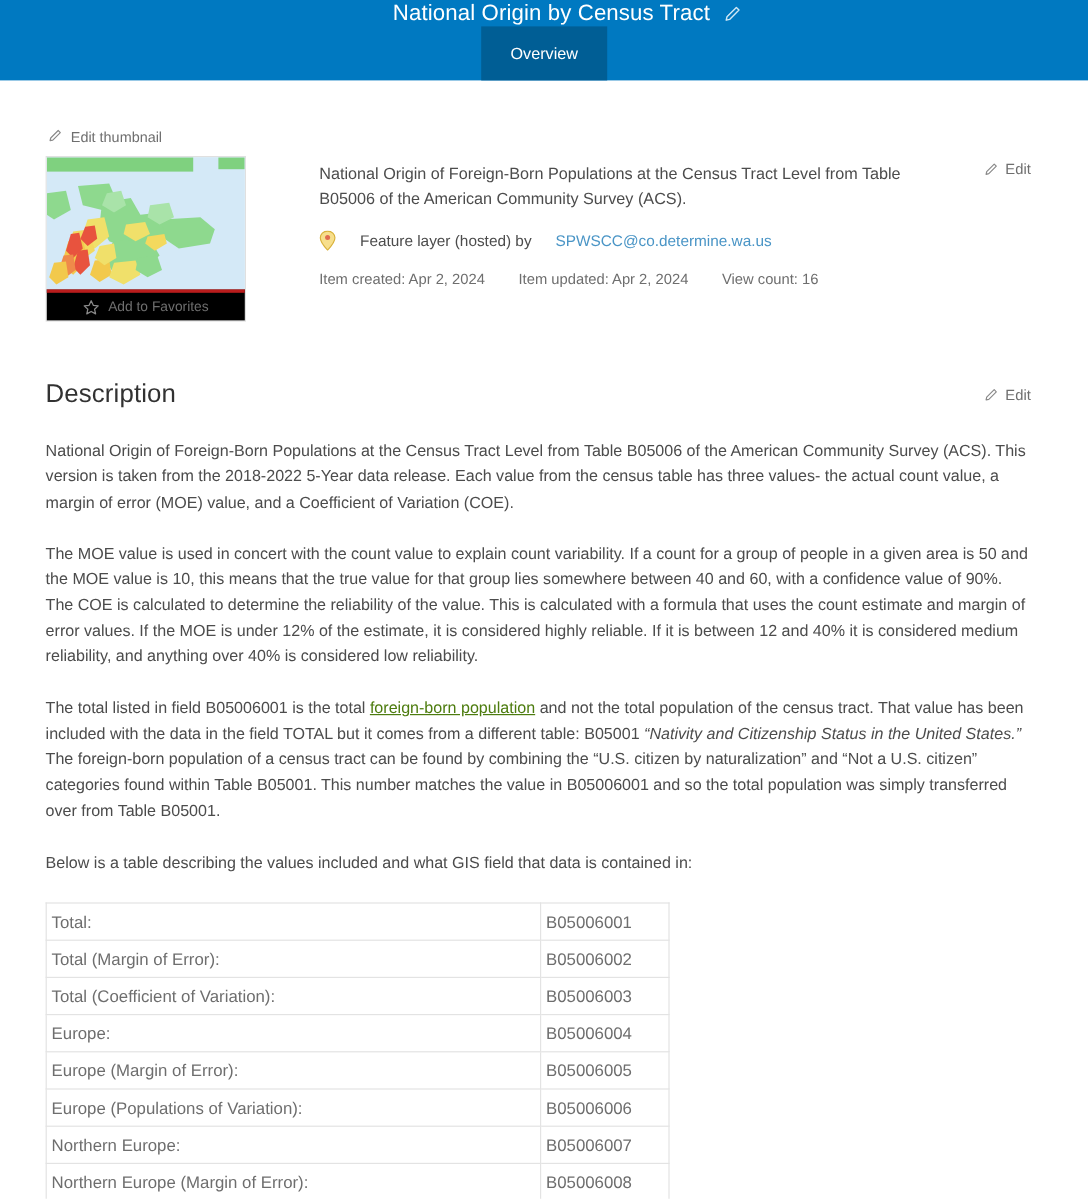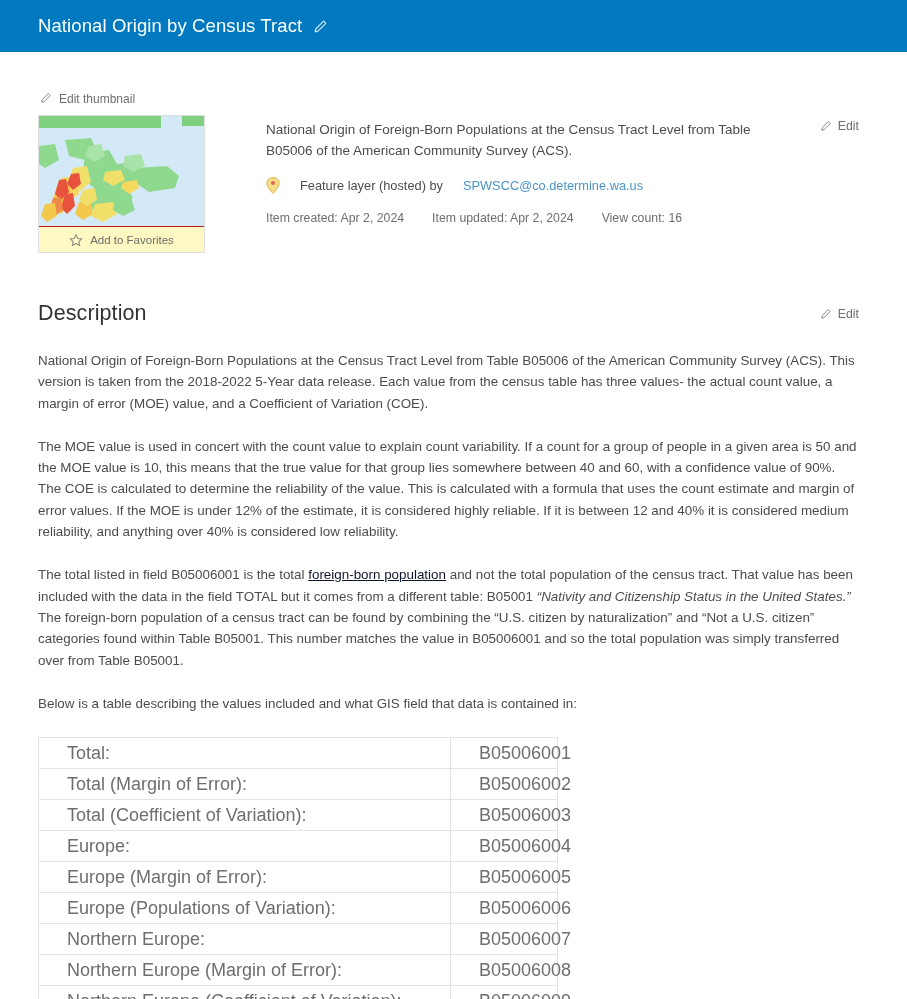--- a/index.html
+++ b/index.html
@@ -9,25 +9,26 @@
     width: 907px;
     height: 999px;
     background: #ffffff;
     font-family: "Liberation Sans", sans-serif;
     overflow: hidden;
   }
 
   
   .app-header {
     position: relative;
-    height: 52px;
+    height: 67px;
     background: #0079c1;
     display: flex;
     align-items: center;
     justify-content: space-between;
+    flex-direction: column;
   }
   .app-title-wrap {
     display: flex;
     align-items: center;
     padding-left: 38px;
     gap: 11px;
   }
   .app-title {
     color: #ffffff;
     font-size: 18.5px;
@@ -86,28 +87,28 @@
   }
   .thumb-img {
     width: 165px;
     height: 110px;
     display: block;
     background: #d6eaf5;
     position: relative;
     overflow: hidden;
   }
   .fav-row {
-    border-top: 1px solid #b91c1c;
+    border-top: 3px solid #b91c1c;
     height: 26px;
     display: flex;
     align-items: center;
     justify-content: center;
     gap: 7px;
     cursor: pointer;
-    background: #fef9c3;
+    background: #000000;
   }
   .fav-label { font-size: 11.5px; color: #6e6e6e; }
 
   
   .item-info {
     flex: 1;
     padding-left: 61px;
     padding-top: 4px;
     padding-right: 100px;
   }
@@ -163,57 +164,60 @@
   .desc-body { margin-top: 24px; }
   .desc-body p {
     margin: 0 0 22px 0;
     font-size: 13.4px;
     line-height: 21.3px;
     color: #4c4c4c;
     max-width: 822px;
   }
   .desc-body p:last-of-type { margin-bottom: 0; }
   .inline-link {
-    color: #0f172a;
+    color: #4d7c0f;
     text-decoration: underline;
     cursor: pointer;
   }
   .it { font-style: italic; }
 
   
   .field-table {
     margin-top: 23px;
     border-collapse: collapse;
     width: 519px;
     table-layout: fixed;
   }
   .field-table td {
     border: 1px solid #e3e3e3;
     height: 31px;
-    padding: 0 28px;
-    font-size: 18px;
+    padding: 0 4px;
+    font-size: 14px;
     color: #6e6e6e;
     vertical-align: middle;
   }
   .field-table td.col-label { width: 412px; }
   .field-table td.col-field { width: 107px; }
 
   .icon { display: inline-flex; align-items: center; justify-content: center; }
 </style>
 </head>
 <body>
 
 <div class="app-header">
   <div class="app-title-wrap">
     <span class="app-title">National Origin by Census Tract</span>
     <span class="icon title-edit-icon">
       <svg width="15" height="15" viewBox="0 0 24 24" fill="none" stroke="#cfe7f5" stroke-width="1.9" stroke-linecap="round" stroke-linejoin="round">
         <path d="M17 3.5l3.5 3.5L8 19.5l-4.5 1 1-4.5z"></path>
       </svg>
     </span>
+  </div>
+  <div class="app-tabs">
+    <div class="app-tab">Overview</div>
   </div>
 </div>
 
 <div class="page">
 
   <div class="edit-thumbnail-row">
     <span class="icon">
       <svg width="12" height="12" viewBox="0 0 24 24" fill="none" stroke="#8a8a8a" stroke-width="2" stroke-linecap="round" stroke-linejoin="round">
         <path d="M17 3.5l3.5 3.5L8 19.5l-4.5 1 1-4.5z"></path>
       </svg>

